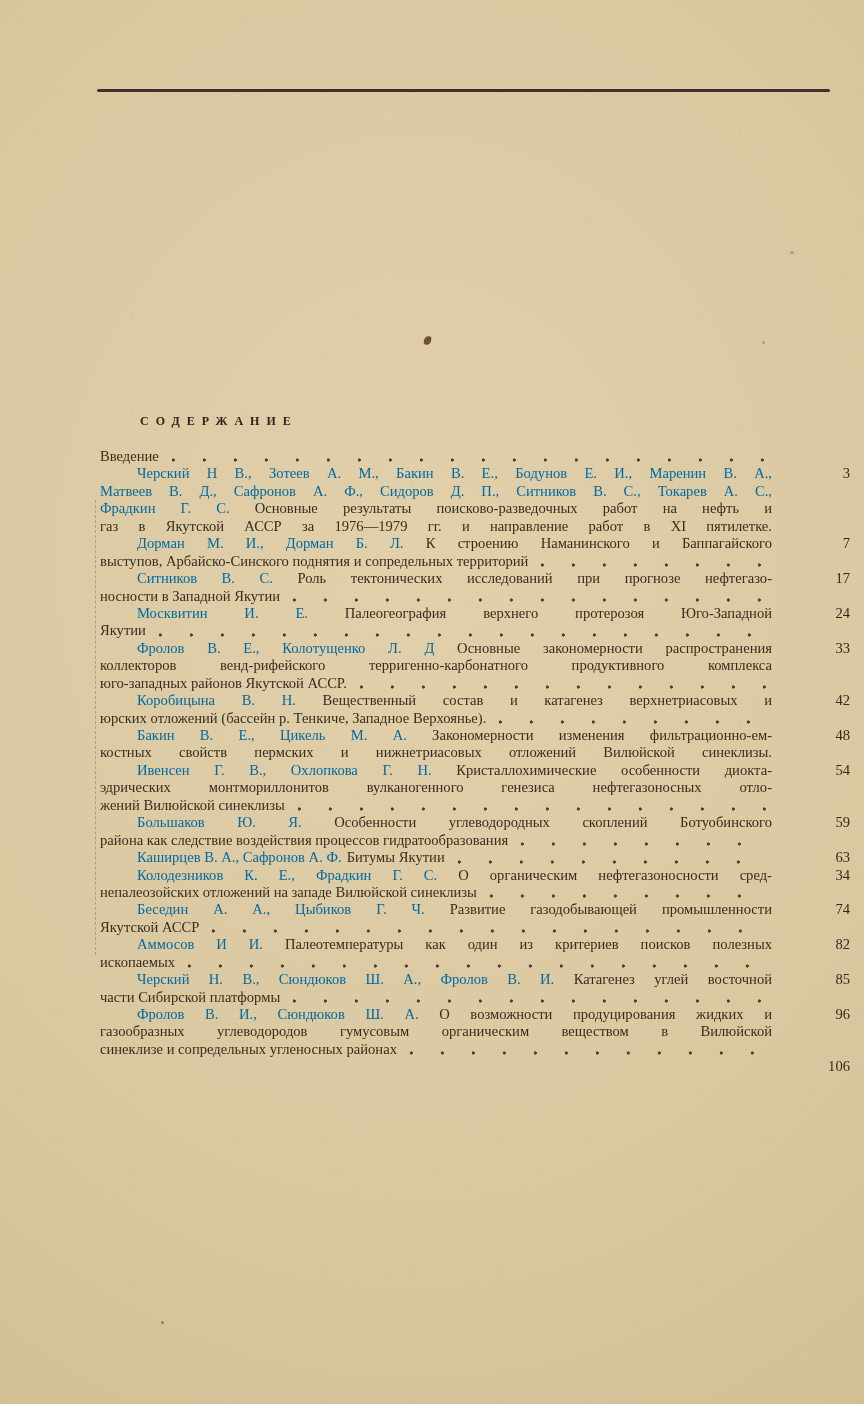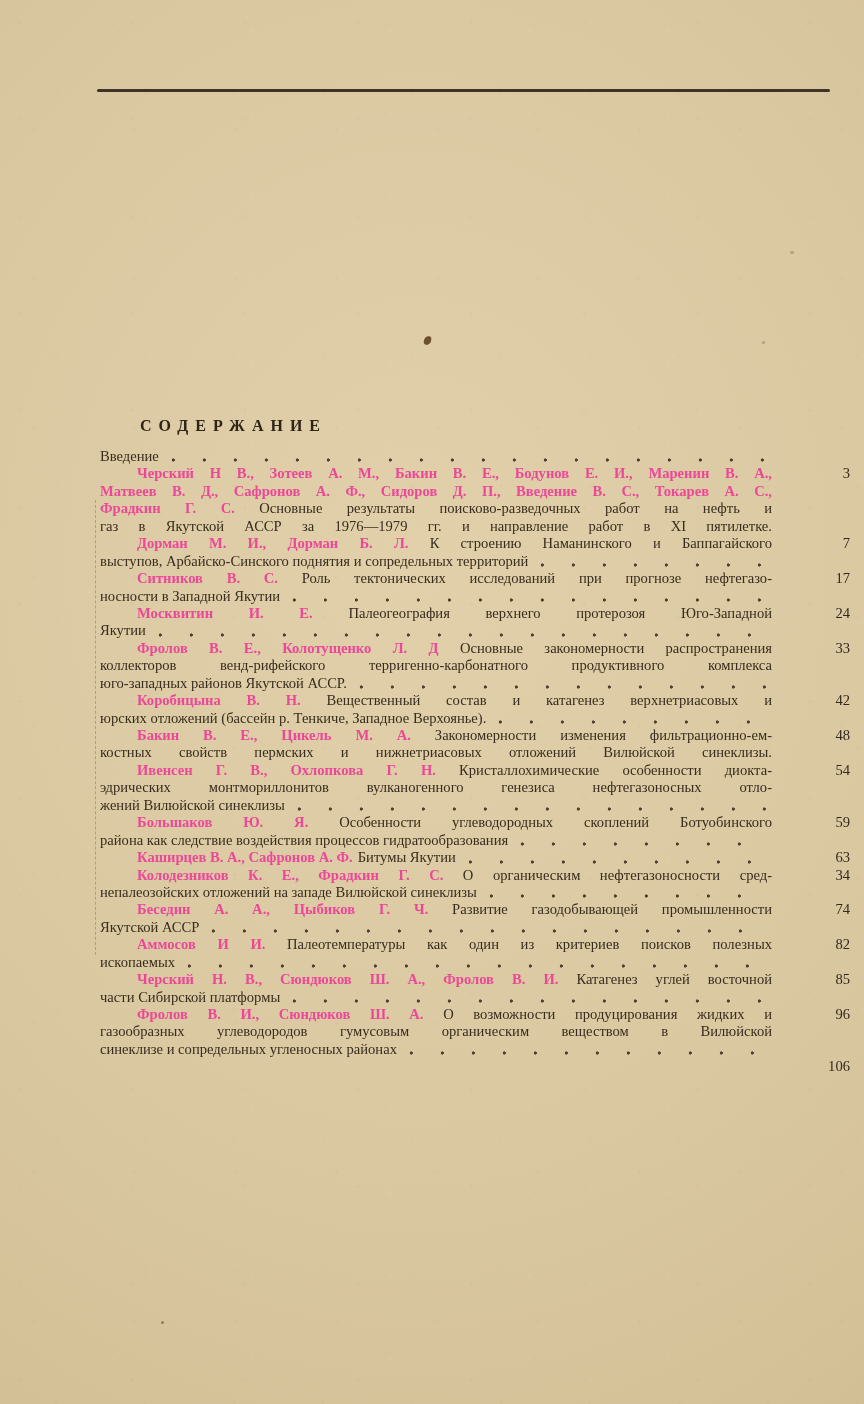--- a/index.html
+++ b/index.html
@@ -22,42 +22,42 @@
       radial-gradient(circle at 33% 87%, rgba(120,95,60,.10) 1px, transparent 2px);
     background-size: 113px 97px, 89px 131px, 139px 83px, 101px 149px;
   }
   .top-rule {
     position: absolute; left: 97px; top: 89px;
     width: 733px; height: 3px;
     background: #3e3326; border-radius: 2px;
   }
   .heading {
     position: absolute; left: 140px; top: 406px;
-    font-size: 16px; font-weight: bold;
+    font-size: 12px; font-weight: bold;
     letter-spacing: 7px; color: #2f2517;
     white-space: nowrap;
   }
   .toc {
     position: absolute; left: 100px; top: 448px; width: 750px;
     font-size: 14.6px;
   }
   .toc-line {
     display: flex; align-items: stretch;
     height: 17.45px; line-height: 17.45px;
     white-space: nowrap;
     flex-direction: column;
   }
   .main { width: 672px; flex: none; overflow: hidden; }
   .mode-justify .main { text-align: justify; text-align-last: justify; white-space: normal; }
   .mode-leader .main { display: flex; }
   .mode-leader .authors { margin-right: 5px; flex: none; }
   .mode-leader .title { flex: none; }
   .ind { display: inline-block; width: 37px; }
   .mode-leader .ind { flex: none; }
-  .authors { font-weight: bold; color: #ec4899; }
+  .authors { font-weight: normal; color: #0369a1; }
   .leader {
     flex: 1 1 0; min-width: 0;
     align-self: flex-end; height: 6px;
     margin: 0 4px 2px 12px;
     background-image: radial-gradient(circle at 2.2px 3px, rgba(56,45,30,.88) 1.35px, rgba(56,45,30,0) 1.8px);
     background-size: 31px 6px; background-repeat: repeat-x;
   }
   .pagenum { flex: 1; text-align: right; color: #33291c; }
   .ink-spot {
     position: absolute; left: 424px; top: 336px;
@@ -95,21 +95,21 @@
       </span>
     <span class="pagenum">3</span>
   </div>
 
   <div class="toc-line mode-justify">
     <span class="main"><span class="ind"></span><span class="authors">Черский Н В., Зотеев А. М., Бакин В. Е., Бодунов Е. И., Маренин В. А.,</span></span>
     <span class="pagenum"></span>
   </div>
 
   <div class="toc-line mode-justify">
-    <span class="main"><span class="authors">Матвеев В. Д., Сафронов А. Ф., Сидоров Д. П., Введение В. С., Токарев А. С.,</span></span>
+    <span class="main"><span class="authors">Матвеев В. Д., Сафронов А. Ф., Сидоров Д. П., Ситников В. С., Токарев А. С.,</span></span>
     <span class="pagenum"></span>
   </div>
 
   <div class="toc-line mode-justify">
     <span class="main"><span class="authors">Фрадкин Г. С. </span><span class="title">Основные результаты поисково-разведочных работ на нефть и</span></span>
     <span class="pagenum"></span>
   </div>
 
   <div class="toc-line mode-justify">
     <span class="main"><span class="title">газ в Якутской АССР за 1976—1979 гг. и направление работ в XI пятилетке.</span></span>

